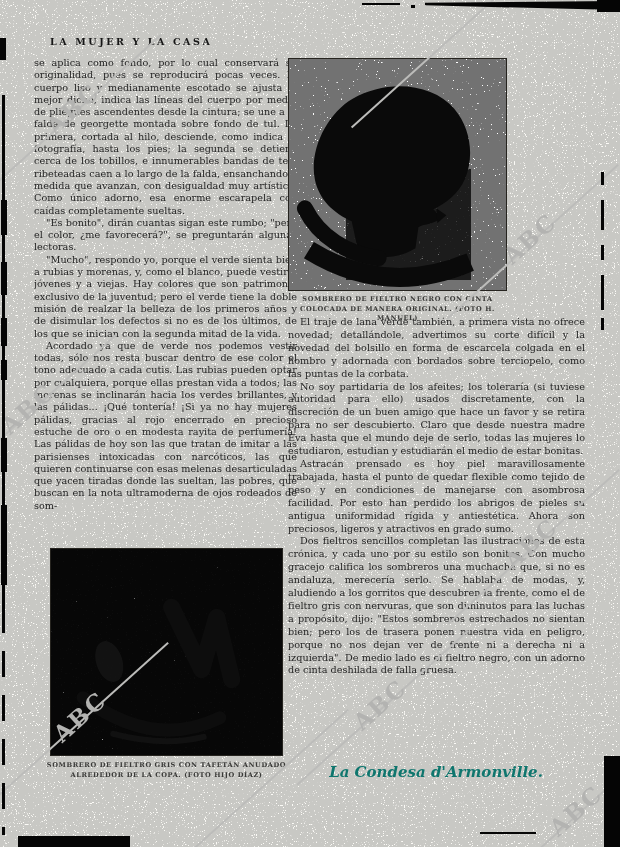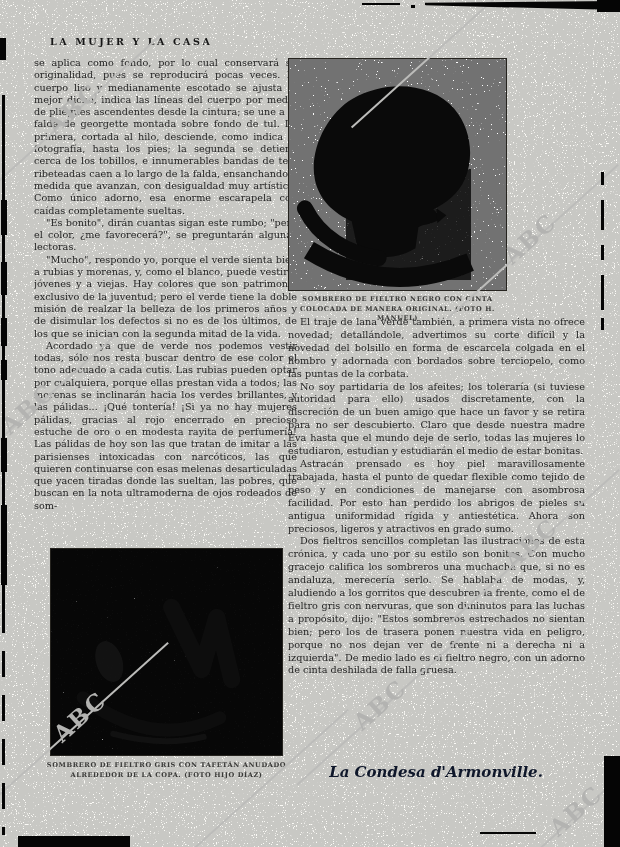--- a/index.html
+++ b/index.html
@@ -35,21 +35,21 @@
   .caption{
     position:absolute;text-align:center;
     font-size:6.6px;font-weight:bold;letter-spacing:.6px;line-height:9.5px;
     color:#3a3a38;filter:blur(.3px);
   }
   #cap-right{left:288px;top:295px;width:219px;}
   #cap-left{left:44px;top:761px;width:245px;}
   
   .signature{
     position:absolute;left:300px;top:763px;width:272px;text-align:center;
-    font-size:15px;font-weight:bold;font-style:italic;color:#0f172a;
+    font-size:15px;font-weight:bold;font-style:italic;color:#0f766e;
     filter:blur(.2px);
   }
   
   .wm{
     position:absolute;width:190px;height:36px;
     transform:rotate(-42deg);pointer-events:none;z-index:40;
   }
   .wm .wm-line{
     position:absolute;left:-20px;right:-20px;top:18px;height:1.7px;
     background:#bcbcba;

